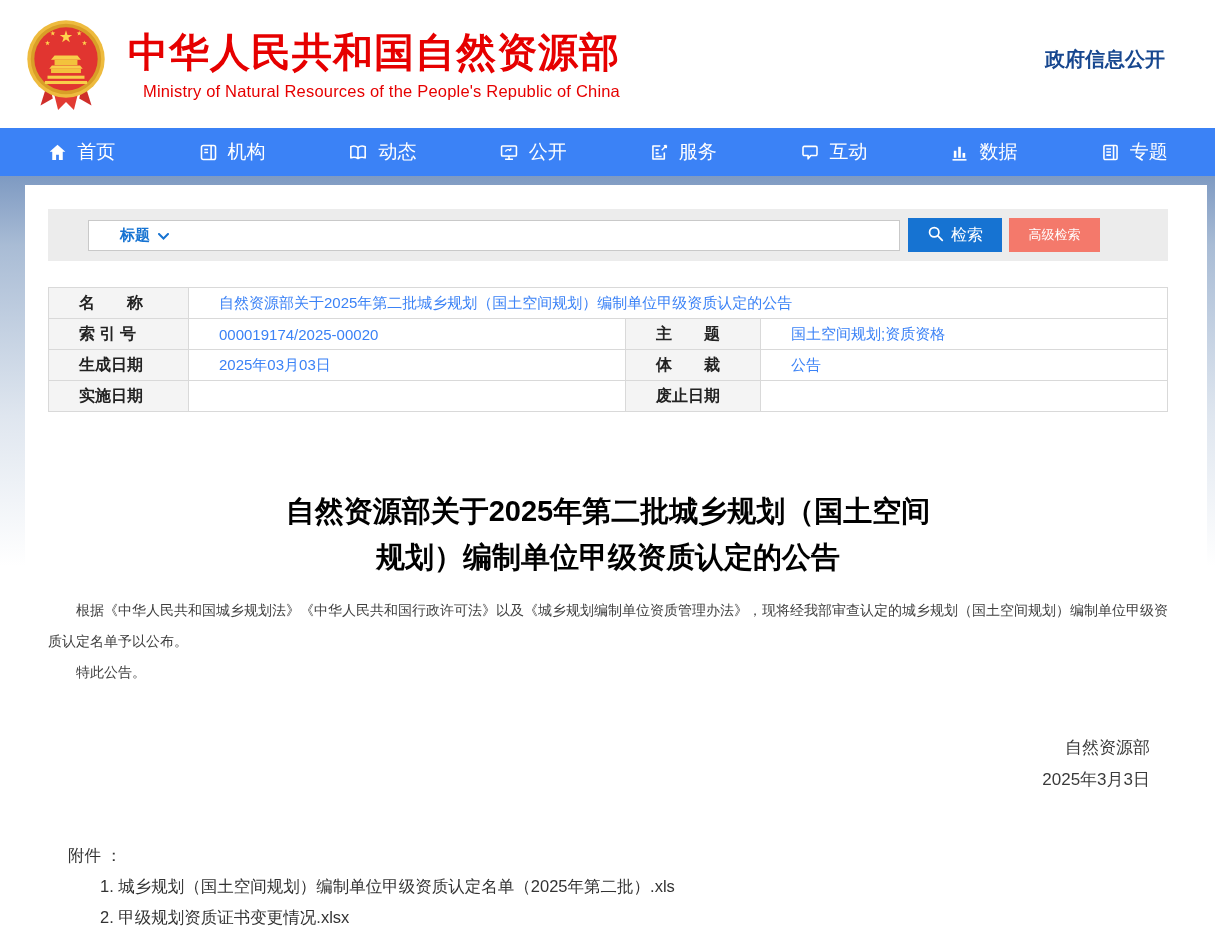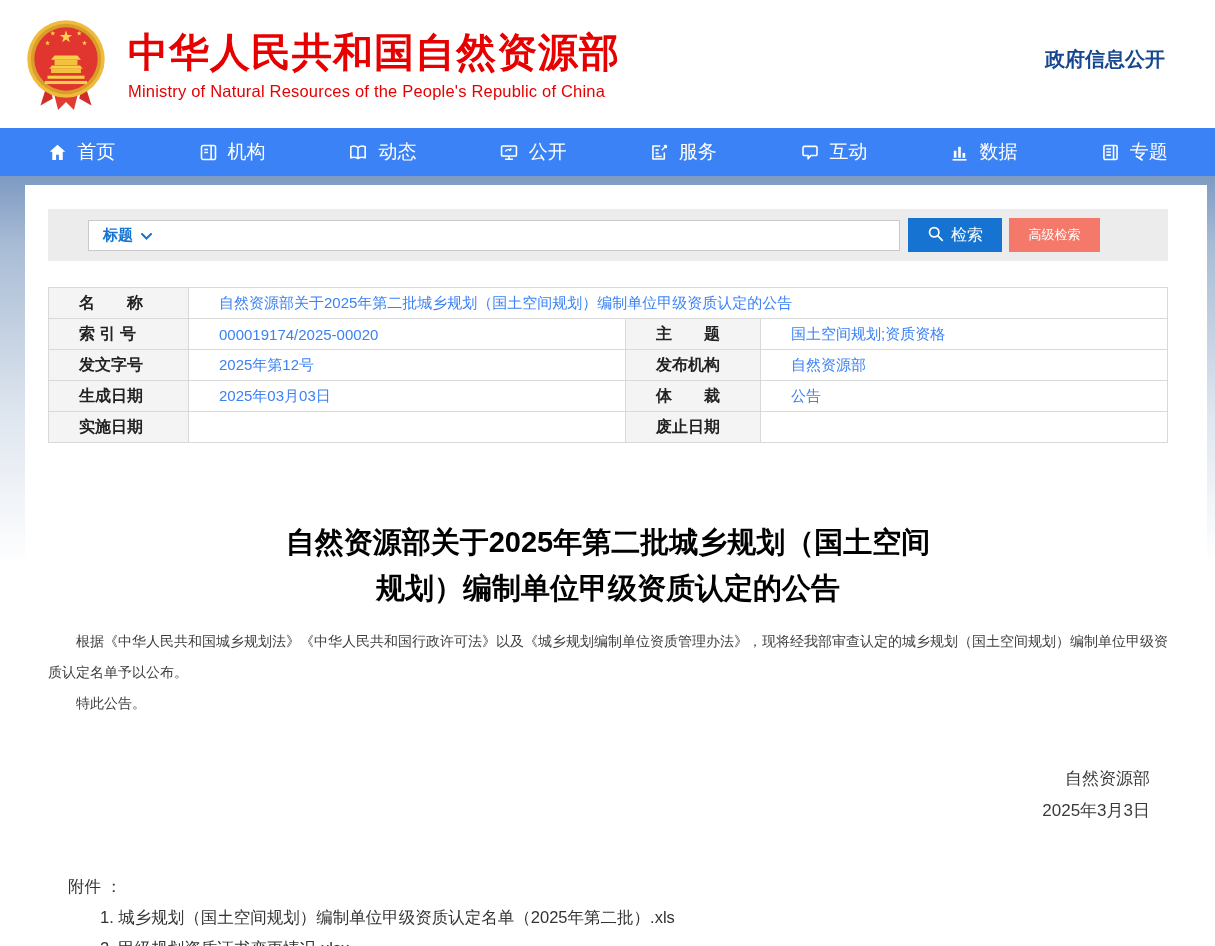--- a/index.html
+++ b/index.html
@@ -1,21 +1,21 @@
 <!DOCTYPE html>
 <html><head>
 <meta charset="utf-8">
 <style>
   * { margin:0; padding:0; box-sizing:border-box; }
   html,body { width:1215px; height:946px; overflow:hidden; background:#fff;
     font-family:"Liberation Sans","DejaVu Sans",sans-serif; }
 
   
   .header { height:128px; background:#fff; display:flex; align-items:center;
-    padding:0 50px 0 22px; }
+    padding:0 50px 0 22px;text-align:right; }
   .emblem { width:88px; height:102px; flex:0 0 auto; margin-top:4px; }
   .site-titles { margin-left:18px; padding-top:2px; }
   .site-title { color:#e60000; font-size:40px; font-weight:bold; letter-spacing:1px; line-height:1.1; }
   .site-subtitle { color:#e60000; font-size:16.5px; margin-top:8px; letter-spacing:.2px; }
   .section-title { margin-left:auto; color:#17478f; font-size:20px; font-weight:bold; padding-bottom:10px; }
 
   
   .nav { height:48px; background:#3b82f6; display:flex; align-items:stretch; padding:0 6px; }
   .nav-item { flex:1; display:flex; align-items:center; justify-content:center; gap:9px;
     color:#fff; font-size:19px; cursor:pointer; }
@@ -23,21 +23,21 @@
 
   
   .page-bg { height:770px; padding-top:9px;
     background:linear-gradient(180deg,#7e9ac2 0px,#a9bcd5 70px,#dfe6ef 240px,#ffffff 390px); }
   .panel { background:#fff; margin:0 8px 0 25px; height:761px; padding:24px 39px 0 23px; }
 
   
   .search-bar { height:52px; background:#ececec; display:flex; align-items:center; }
   .search-box { margin-left:40px; width:812px; height:31px; background:#fff;
     border:1px solid #c9c9c9; display:flex; align-items:center; padding-left:14px; gap:8px; }
-  .search-field-label { color:#1673d2; font-size:15px; font-weight:bold; }
+  .search-field-label { color:#1673d2; font-size:15px; font-weight:bold;margin-left:17px; }
   .btn { height:34px; border:none; color:#fff; display:flex; align-items:center;
     justify-content:center; cursor:pointer; font-family:inherit; }
   .btn-search { width:94px; background:#1673d2; font-size:16px; gap:7px; margin-left:8px; }
   .btn-advanced { width:91px; background:#f4796b; font-size:13px; margin-left:7px; }
 
   
   .meta-table { width:100%; border-collapse:collapse; margin-top:26px; }
   .meta-table td { border:1px solid #d9d9d9; height:31px; font-size:15px; color:#3b82f6;
     padding-left:30px; }
   .meta-table td.lbl { background:#f4f4f4; font-weight:bold; font-size:16px; color:#222; }
@@ -200,26 +200,20 @@
         <td class="lbl">名　　称</td>
         <td colspan="3">自然资源部关于2025年第二批城乡规划（国土空间规划）编制单位甲级资质认定的公告</td>
       </tr>
       <tr>
         <td class="lbl">索 引 号</td>
         <td>000019174/2025-00020</td>
         <td class="lbl">主　　题</td>
         <td>国土空间规划;资质资格</td>
       </tr>
       <tr>
-        <td class="lbl">发文字号</td>
-        <td>2025年第12号</td>
-        <td class="lbl">发布机构</td>
-        <td>自然资源部</td>
-      </tr>
-      <tr>
         <td class="lbl">生成日期</td>
         <td>2025年03月03日</td>
         <td class="lbl">体　　裁</td>
         <td>公告</td>
       </tr>
       <tr>
         <td class="lbl">实施日期</td>
         <td></td>
         <td class="lbl">废止日期</td>
         <td></td>

